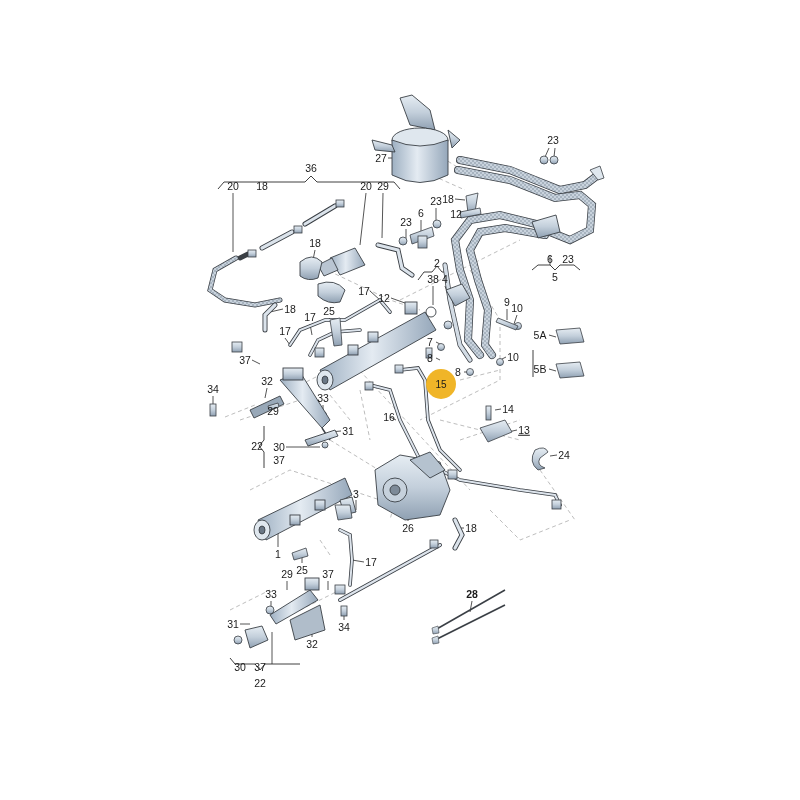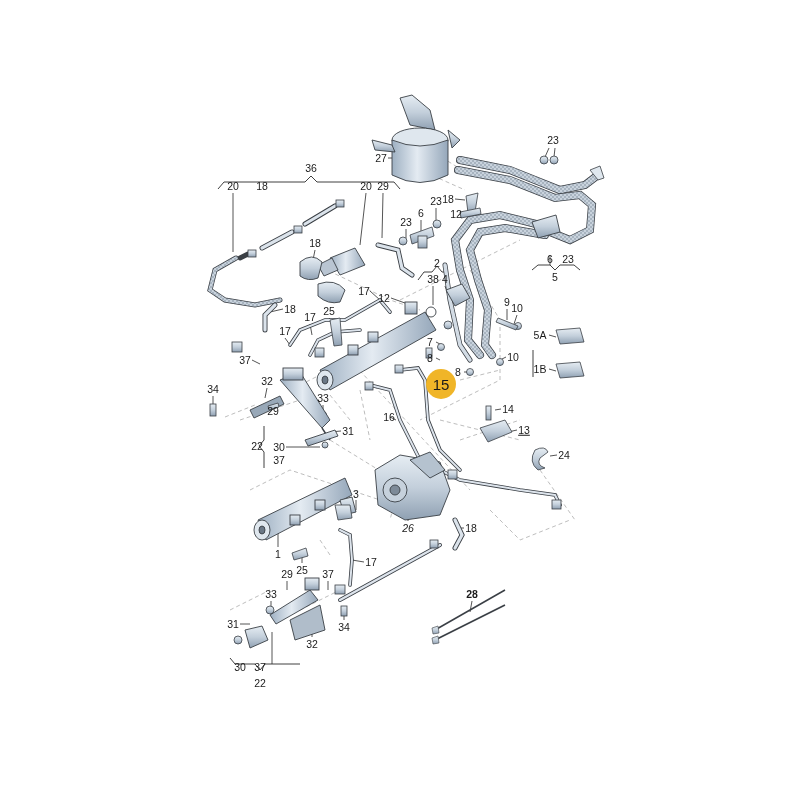--- a/index.html
+++ b/index.html
@@ -1,20 +1,20 @@
 <!DOCTYPE html>
 <html><head>
 <meta charset="utf-8">
 <style>
   html,body{margin:0;padding:0;background:#ffffff;}
   #stage{position:relative;width:800px;height:800px;background:#ffffff;overflow:hidden;font-family:"Liberation Sans",sans-serif;}
   #art{position:absolute;left:0;top:0;width:800px;height:800px;}
   .lbl{position:absolute;font-size:10.5px;color:#1a1a1a;line-height:1;white-space:nowrap;transform:translate(-50%,-50%);}
   .hl{position:absolute;border-radius:50%;transform:translate(-50%,-50%);}
-  .hl span{position:absolute;left:50%;top:50%;transform:translate(-50%,-50%);font-size:15px;color:#1a1a1a;}
+  .hl span{position:absolute;left:50%;top:50%;transform:translate(-50%,-50%);font-size:10px;color:#1a1a1a;}
 </style>
 </head>
 <body>
 
 <div id="stage">
   <svg id="art" viewBox="0 0 800 800" xmlns="http://www.w3.org/2000/svg">
     <defs>
       <linearGradient id="metal" x1="0" y1="0" x2="0" y2="1">
         <stop offset="0" stop-color="#e6edf3"></stop>
         <stop offset="0.5" stop-color="#c3cfdb"></stop>
@@ -328,35 +328,35 @@
       <span class="lbl" style="left: 290px; top: 309px;">18</span>
       <span class="lbl" style="left: 329px; top: 311px;">25</span>
       <span class="lbl" style="left: 310px; top: 317px;">17</span>
       <span class="lbl" style="left: 540px; top: 335px;">5A</span>
       <span class="lbl" style="left: 285px; top: 331px;">17</span>
       <span class="lbl" style="left: 430px; top: 342px;">7</span>
       <span class="lbl" style="left: 430px; top: 358px;">8</span>
       <span class="lbl" style="left: 513px; top: 357px;">10</span>
       <span class="lbl" style="left: 245px; top: 360px;">37</span>
       <span class="lbl" style="left: 458px; top: 372px;">8</span>
-      <span class="lbl" style="left: 540px; top: 369px;">1B</span>
+      <span class="lbl" style="left: 540px; top: 369px;">5B</span>
       <span class="lbl" style="left: 267px; top: 381px;">32</span>
       <span class="lbl" style="left: 213px; top: 389px;">34</span>
       <span class="lbl" style="left: 323px; top: 398px;">33</span>
       <span class="lbl" style="left: 508px; top: 409px;">14</span>
       <span class="lbl" style="left: 273px; top: 411px;">29</span>
       <span class="lbl" style="left: 389px; top: 417px;">16</span>
       <span class="lbl" style="left: 348px; top: 431px;">31</span>
       <span class="lbl" style="left: 524px; top: 430px; text-decoration: underline;">13</span>
       <span class="lbl" style="left: 257px; top: 446px;">22</span>
       <span class="lbl" style="left: 279px; top: 447px;">30</span>
       <span class="lbl" style="left: 564px; top: 455px;">24</span>
       <span class="lbl" style="left: 279px; top: 460px;">37</span>
       <span class="lbl" style="left: 356px; top: 494px;">3</span>
-      <span class="lbl" style="left: 408px; top: 528px; font-style: italic;">26</span>
+      <span class="lbl" style="left: 408px; top: 528px;">26</span>
       <span class="lbl" style="left: 471px; top: 528px;">18</span>
       <span class="lbl" style="left: 278px; top: 554px;">1</span>
       <span class="lbl" style="left: 371px; top: 562px;">17</span>
       <span class="lbl" style="left: 287px; top: 574px;">29</span>
       <span class="lbl" style="left: 302px; top: 570px;">25</span>
       <span class="lbl" style="left: 328px; top: 574px;">37</span>
       <span class="lbl" style="left: 271px; top: 594px;">33</span>
       <span class="lbl" style="left: 472px; top: 594px; font-weight: bold;">28</span>
       <span class="lbl" style="left: 233px; top: 624px;">31</span>
       <span class="lbl" style="left: 344px; top: 627px;">34</span>

